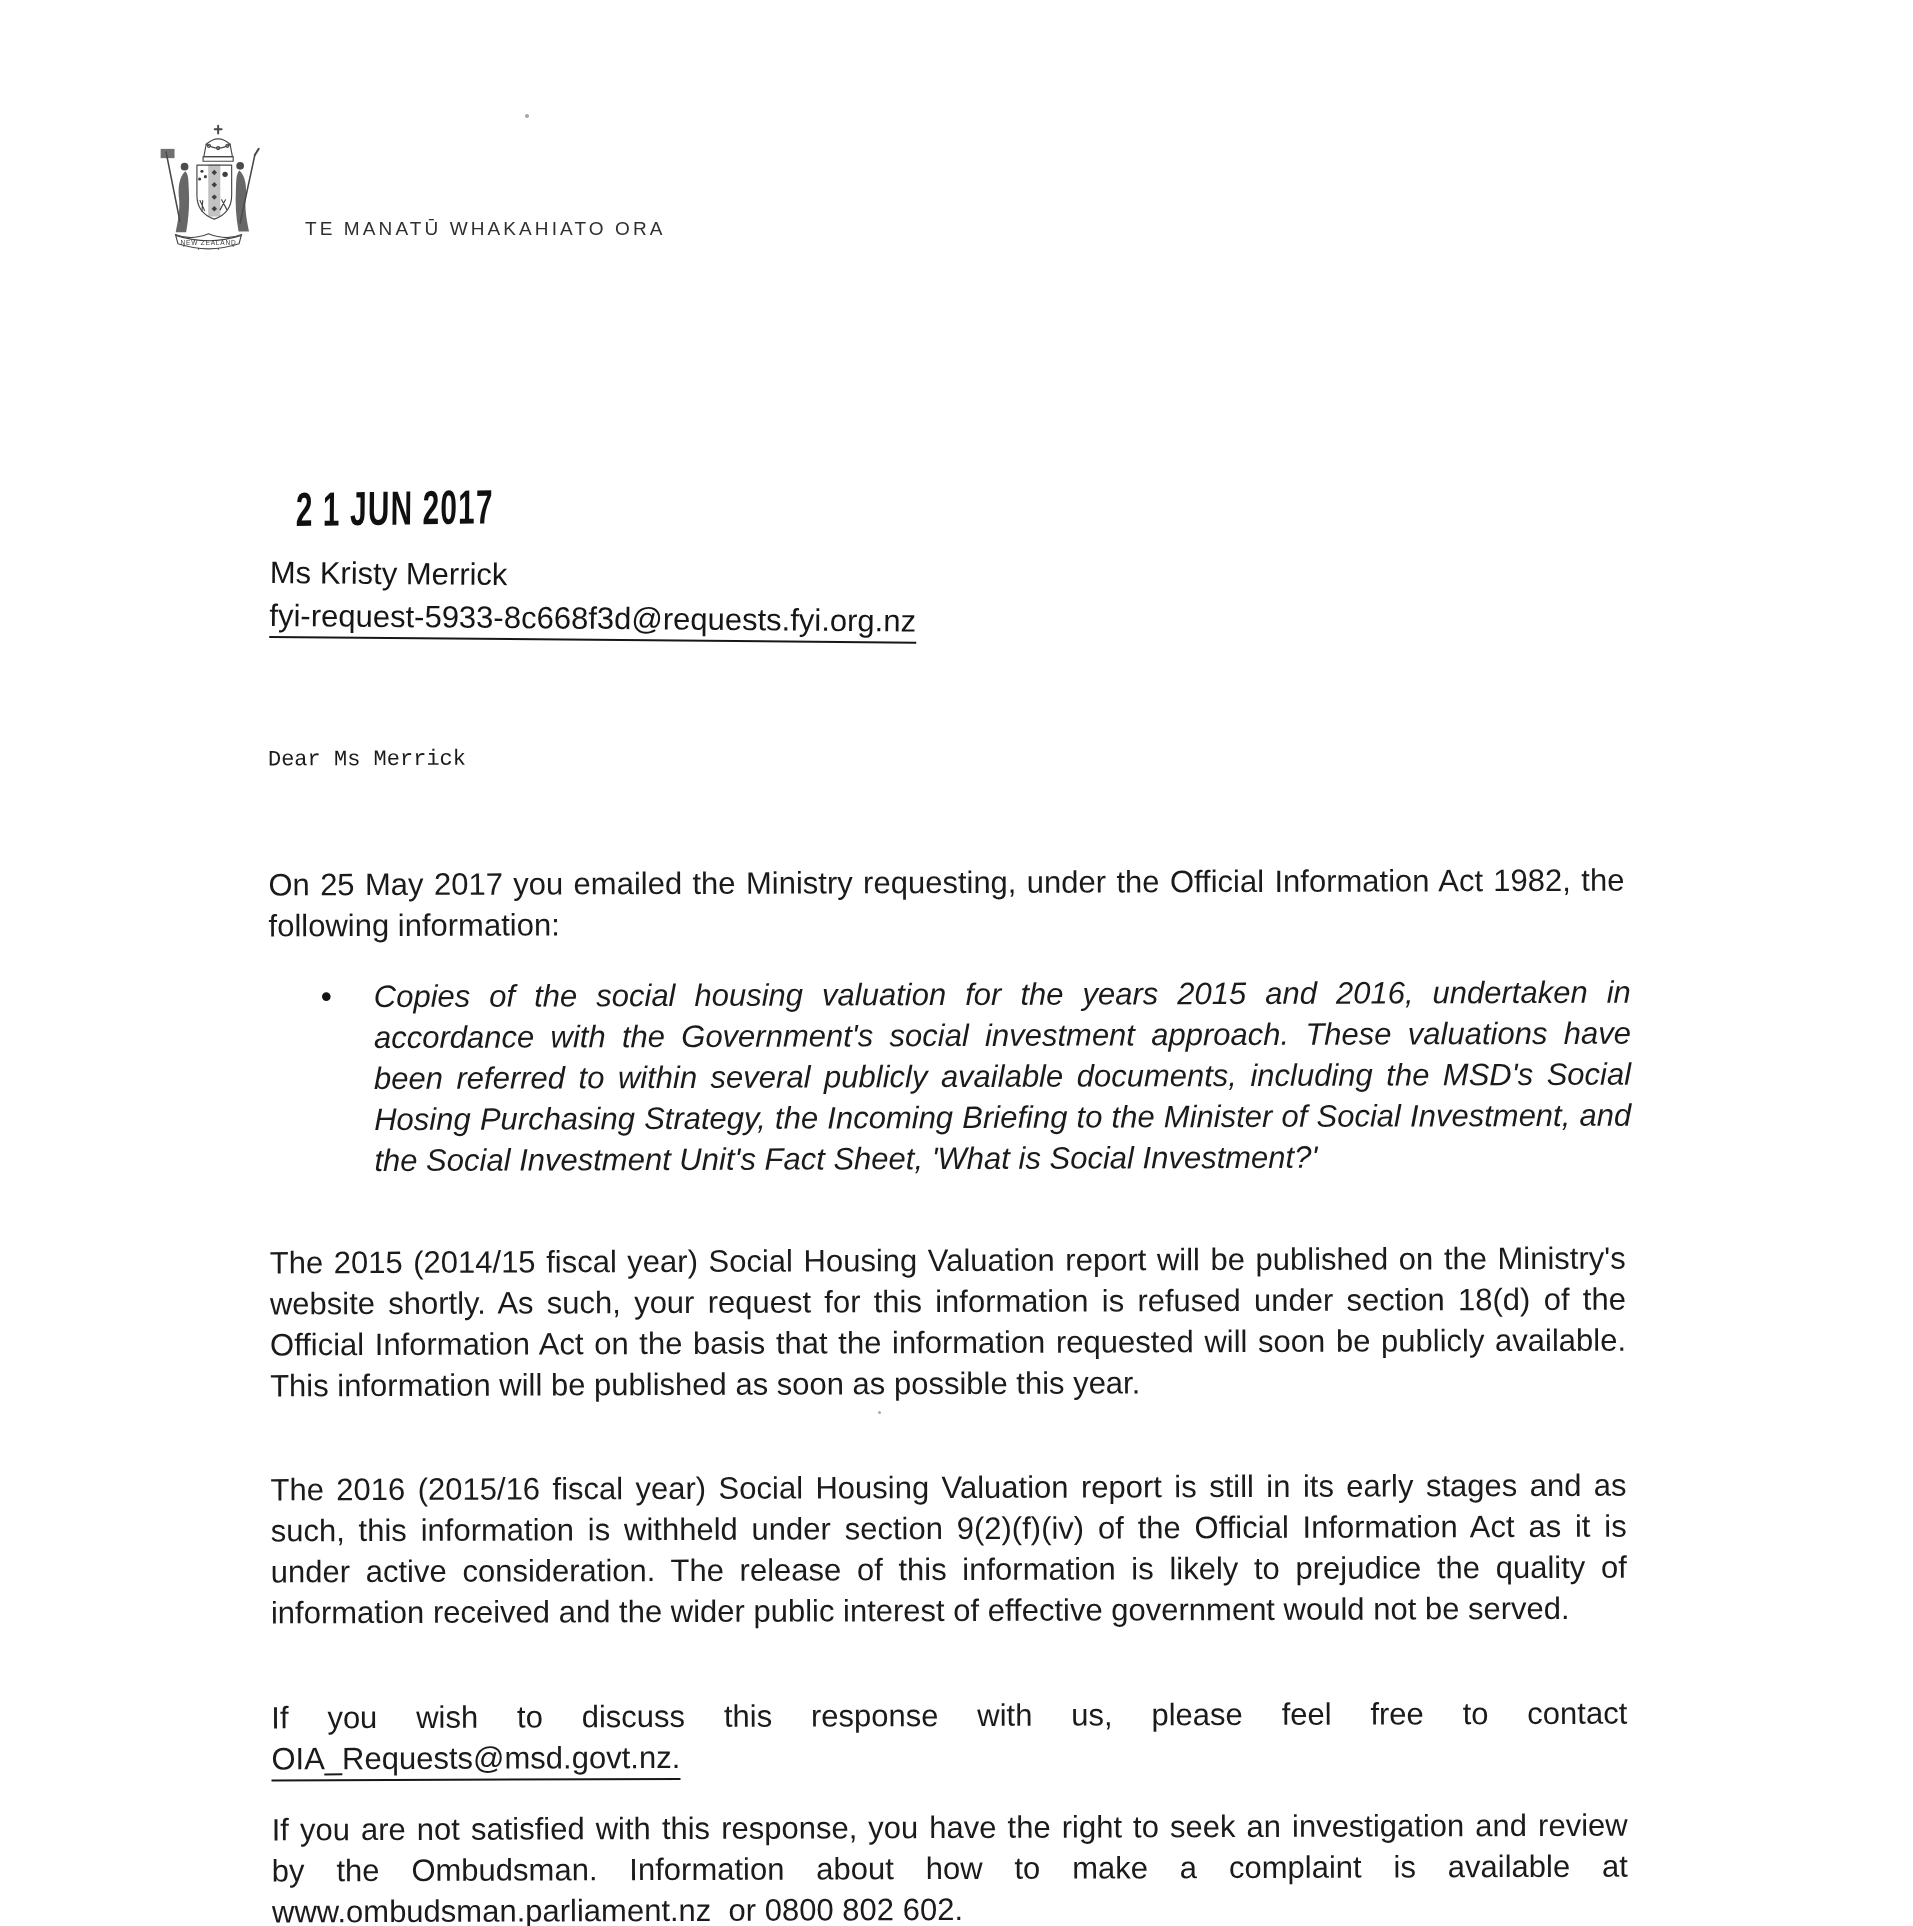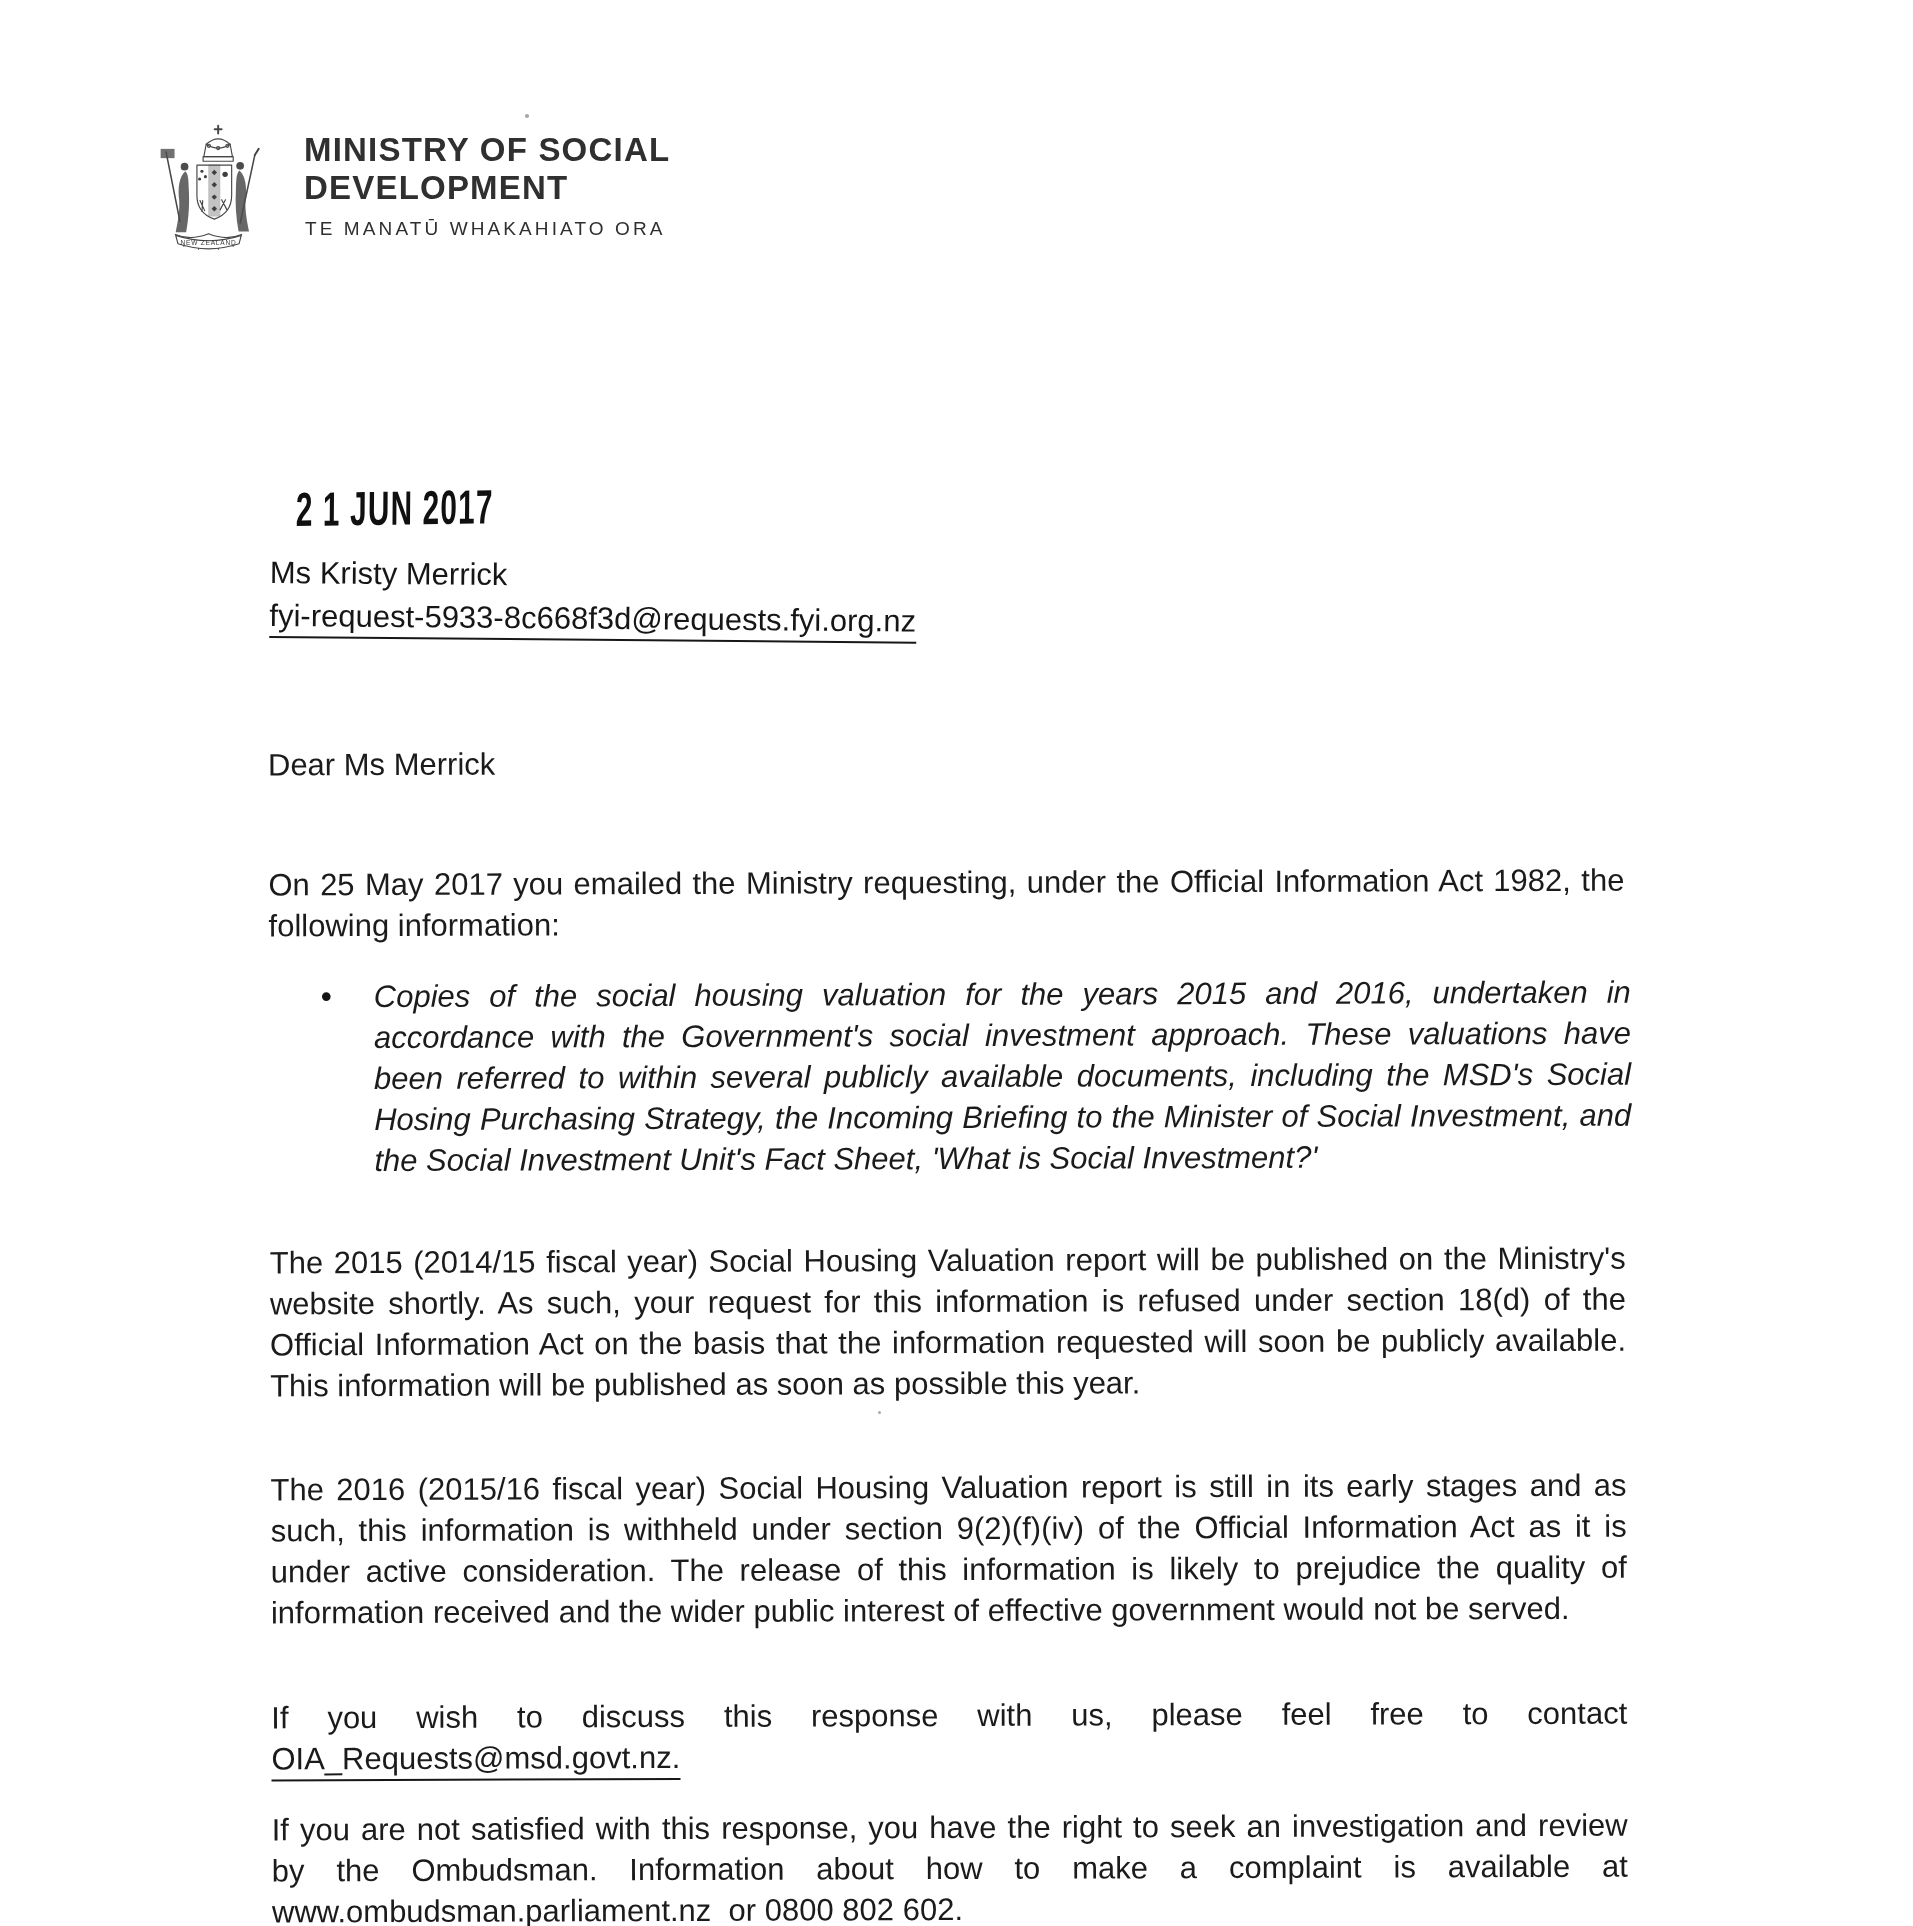--- a/index.html
+++ b/index.html
@@ -42,21 +42,21 @@
   }
   .u-link {
     border-bottom: 2.7px solid #171717;
     padding-bottom: 3.1px;
     color: inherit; text-decoration: none;
   }
 
   
   .tilt { position: absolute; inset: 0; transform: rotate(-0.2deg); transform-origin: 957px 1348px; }
   .line, .para { margin: 0; color: #1b1b1b; }
-  .salutation { position: absolute; left: 270px; top: 745px; font-size: 31px; }
+  .salutation { position: absolute; left: 270px; top: 745px; font-size: 22px; font-family: Liberation Mono, monospace; }
   .para {
     position: absolute; left: 270px; width: 1356px;
     font-size: 31px; line-height: 41px; text-align: justify;
   }
   #p1 { top: 862px; }
   .bullet-row { position: absolute; left: 322px; top: 974px; width: 1310px; }
   .bullet-dot { position: absolute; left: 0; top: 2.3px; font-size: 32px; color: #141414; }
   .bullet-text {
     margin: 0 0 0 53px; width: 1257px;
     font-size: 31px; line-height: 41px; text-align: justify;
@@ -109,24 +109,20 @@
     <circle cx="262" cy="124" r="10" fill="#4c4c4c" stroke="none"></circle>
     <path d="M260,136 C276,150 280,180 276,210 C274,240 280,270 285,294 L258,294 C251,258 249,220 251,186 C252,160 252,144 260,136 Z" fill="#4c4c4c" opacity="0.85" stroke="none"></path>
 
     <path d="M180,300 C150,312 118,312 94,302 M180,300 C210,312 242,312 266,302"></path>
     <path d="M128,312 l-12,20 M160,318 l-6,22 M200,318 l6,22 M232,312 l12,20"></path>
 
     <path d="M95,304 Q180,332 265,304 L259,326 Q180,352 101,326 Z" fill="#ffffff"></path>
     <text x="180" y="328" text-anchor="middle" font-size="17" letter-spacing="2" fill="#3c3c3c" stroke="none" font-family="Liberation Sans, sans-serif">NEW ZEALAND</text>
   </svg>
 
-  <div class="org">
-    <div>MINISTRY OF SOCIAL</div>
-    <div>DEVELOPMENT</div>
-  </div>
   <div class="maori">TE MANATŪ WHAKAHIATO ORA</div>
 
   <div class="stamp">2 1 JUN 2017</div>
 
   <div class="recipient">
     <div>Ms Kristy Merrick</div>
     <div><a class="u-link">fyi-request-5933-8c668f3d@requests.fyi.org.nz</a></div>
   </div>
 
   <div class="tilt">

